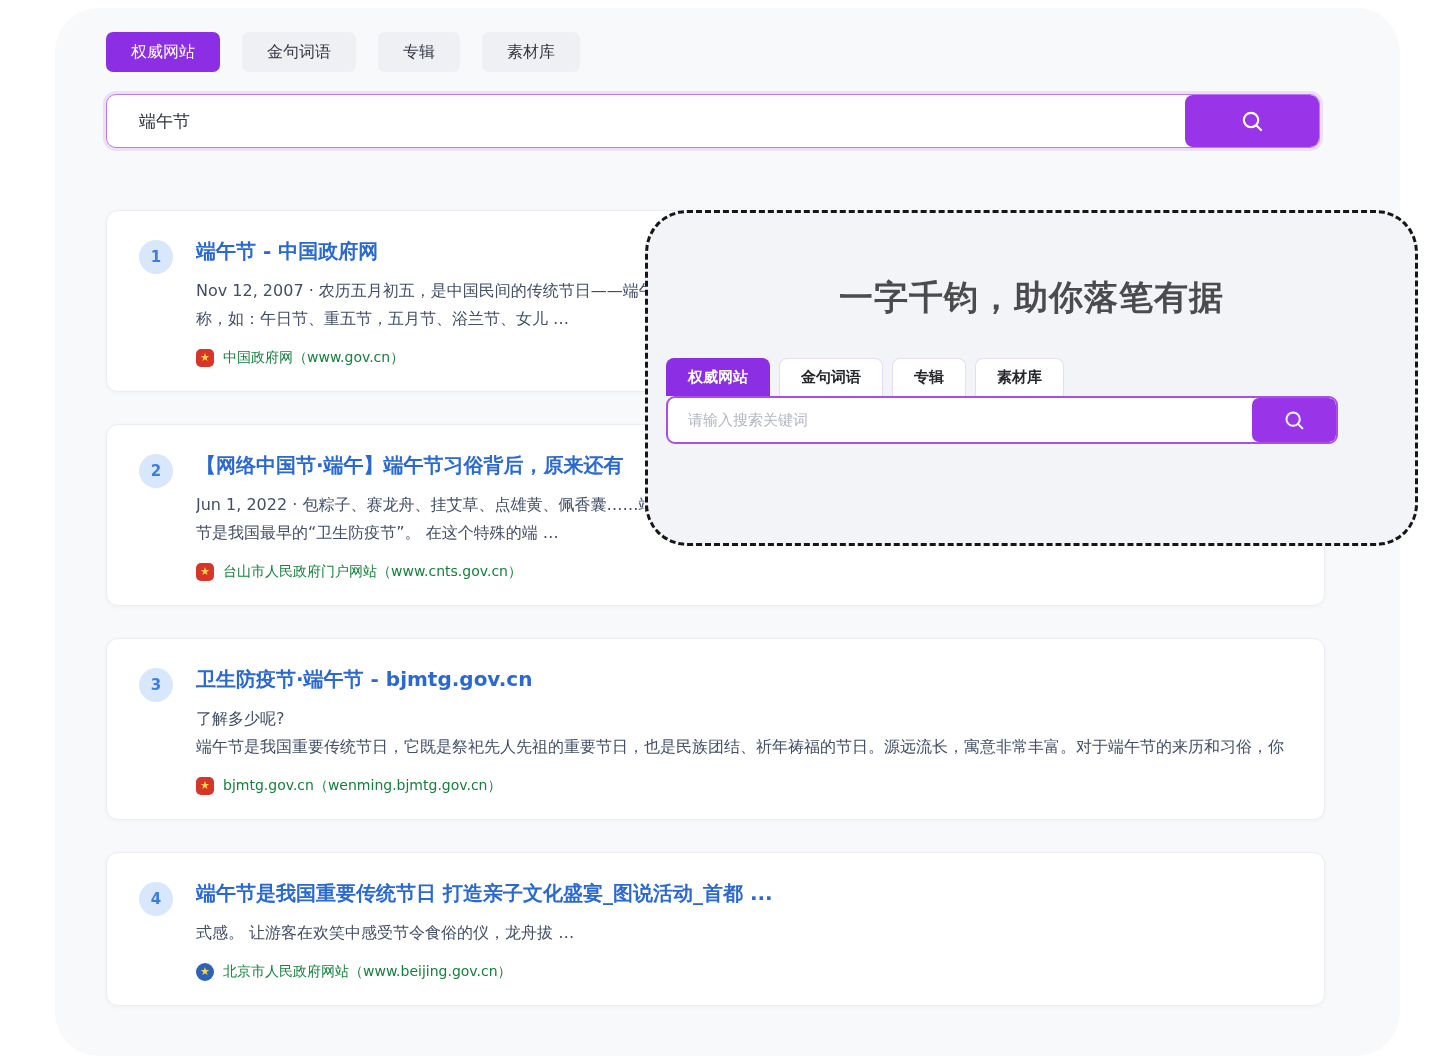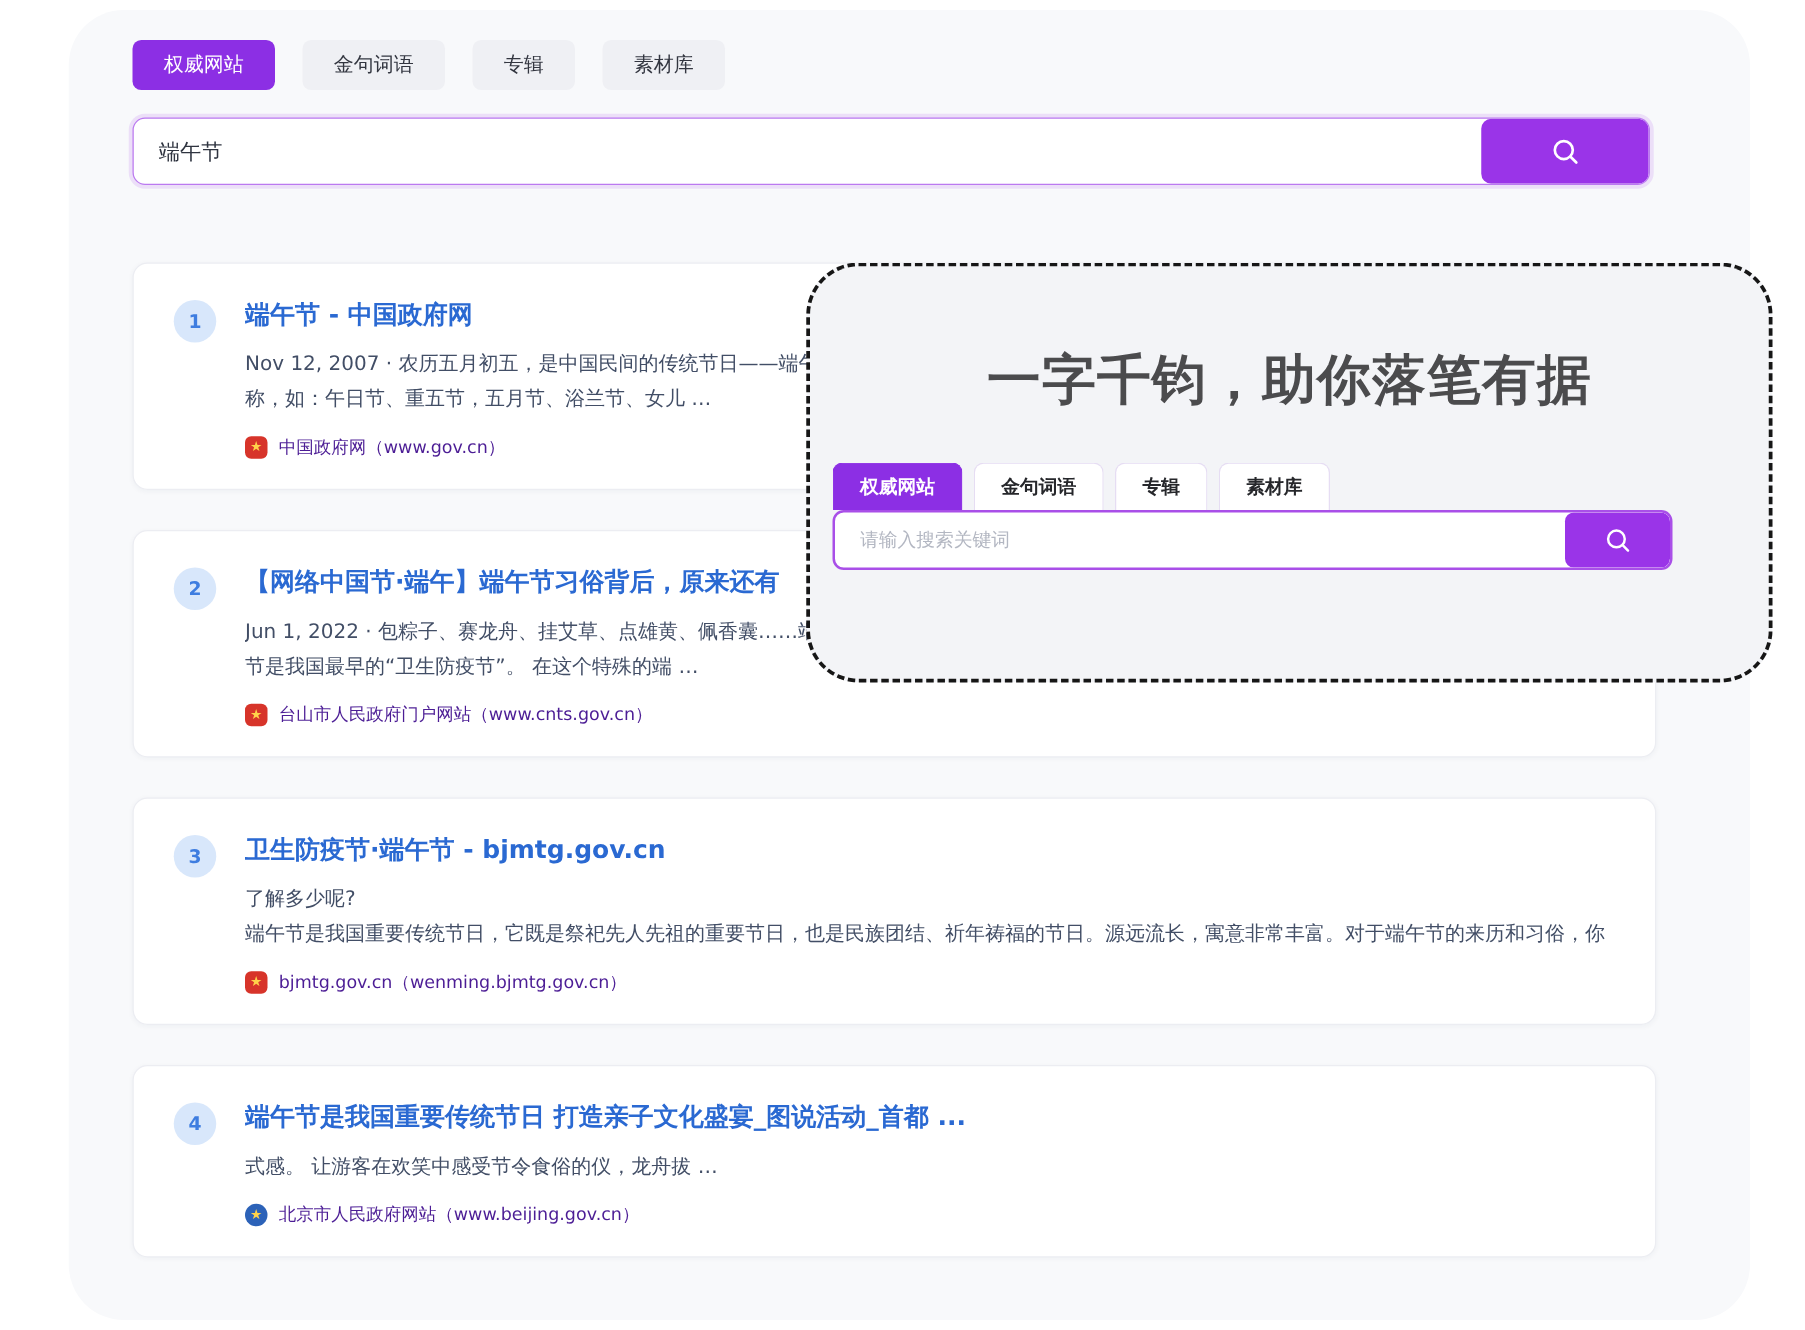--- a/index.html
+++ b/index.html
@@ -25,21 +25,21 @@
   
   .search-row {
     margin-top: 22px; width: 1214px; height: 54px;
     display: flex; background: #ffffff;
     border: 1.5px solid #bb79f0; border-radius: 10px;
     box-shadow: 0 0 0 3px rgba(154, 52, 232, 0.13);
     overflow: hidden;
   }
   .search-input {
     flex: 1; border: none; outline: none; background: transparent;
-    padding: 0 20px; font-size: 17px; color: #2f3440;
+    padding: 0 32px; font-size: 17px; color: #2f3440;
     font-family: "DejaVu Sans", "Liberation Sans", sans-serif;
   }
   .search-btn {
     width: 134px; height: 100%; border: none; cursor: pointer;
     background: #9a34e8; display: flex; align-items: center; justify-content: center;
     border-radius: 8px;
   }
 
   
   .results { margin-top: 62px; width: 1219px; }
@@ -64,31 +64,31 @@
     color: #424e66; font-size: 16px; line-height: 28px;
     white-space: nowrap; overflow: hidden;
   }
   .source-row { margin-top: 16px; display: flex; align-items: center; gap: 9px; }
   .favicon {
     width: 18px; height: 18px; border-radius: 5px; background: #d7342a;
     color: #ffd24a; font-size: 11px; line-height: 18px;
     display: inline-flex; align-items: center; justify-content: center;
   }
   .favicon.blue { background: #2c62b8; border-radius: 50%; }
-  .source-text { color: #4c1d95; font-size: 14px; }
+  .source-text { color: #15803d; font-size: 14px; }
 
   
   .overlay {
     position: absolute; left: 645px; top: 210px; width: 773px; height: 336px;
     background: #f3f4f7; border: 3px dashed #161616; border-radius: 42px;
     z-index: 10;
   }
   .overlay-title {
     margin-top: 62px; text-align: center;
-    font-size: 43px; font-weight: 700; color: #4b4b4d; letter-spacing: 1px;
+    font-size: 34px; font-weight: 700; color: #4b4b4d; letter-spacing: 1px;
   }
   .overlay-tabs { display: flex; gap: 9px; margin: 37px 0 0 18px; align-items: flex-end; }
   .ov-tab {
     height: 38px; padding: 0 21px; display: inline-flex; align-items: center;
     background: #ffffff; border: 1px solid #e6ddf3; border-bottom: none;
     border-radius: 8px 8px 0 0; font-size: 15px; font-weight: 700; color: #26272b;
     cursor: pointer; white-space: nowrap;
   }
   .ov-tab.active { background: #8c2fe4; border-color: #8c2fe4; color: #ffffff; }
   .overlay-search {

